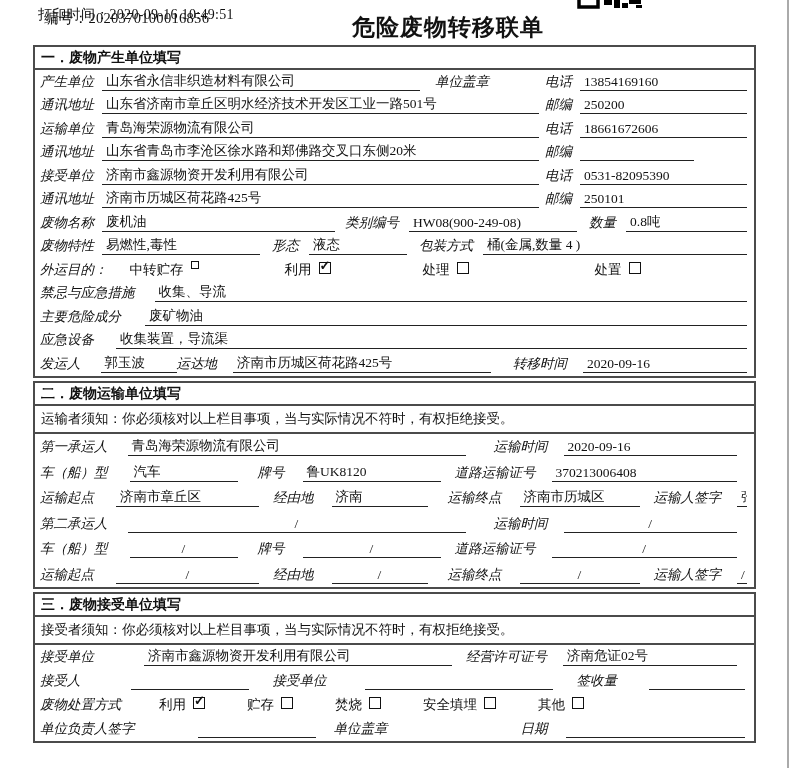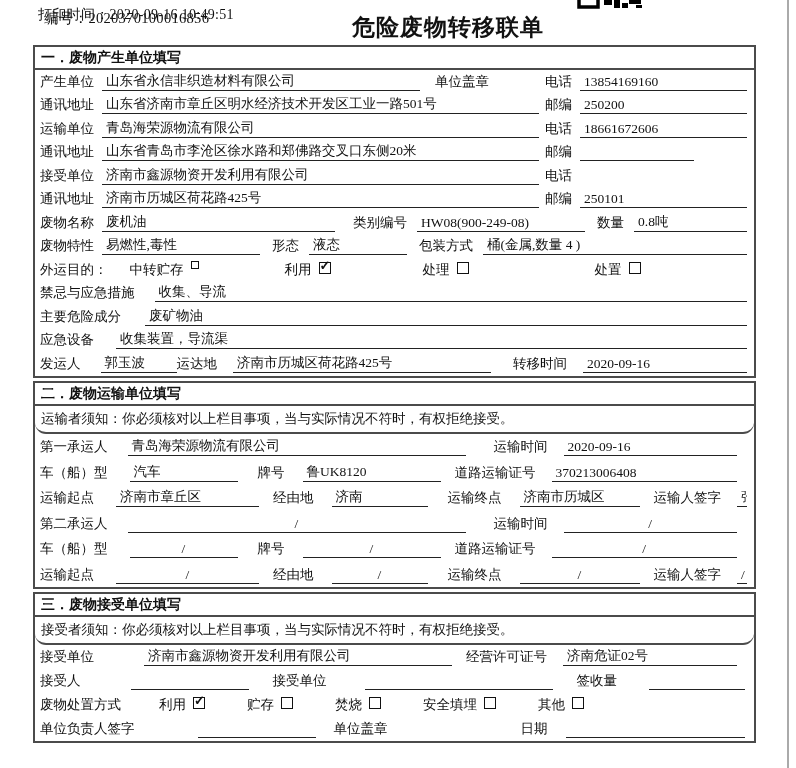--- a/index.html
+++ b/index.html
@@ -8,25 +8,25 @@
   .hdr-serial{position:absolute;left:44px;top:9px;font-size:14.5px;letter-spacing:.3px;}
   .hdr-title{position:absolute;left:352px;top:12px;font-size:23px;font-weight:bold;letter-spacing:1px;}
   .qr-frag{position:absolute;left:577px;top:0;}
   .right-edge{position:absolute;left:787px;top:0;width:2px;height:768px;background:#aaa;}
   .doc{position:absolute;left:33px;top:45px;width:723px;}
   .sec{border:2px solid #4b4b4b;background:#fff;}
   .sec + .sec{margin-top:3px;}
   .sec-h{box-sizing:border-box;height:23px;padding:2px 6px 0;font-size:14px;font-weight:bold;
          border-bottom:2px solid #4b4b4b;}
   .note{box-sizing:border-box;height:28px;display:flex;align-items:center;padding:0 6px;
-        font-size:13.5px;border-bottom:2px solid #4b4b4b;border-radius:11px;}
+        font-size:13.5px;border-bottom:2px solid #4b4b4b;}
   .row{box-sizing:border-box;display:flex;align-items:flex-end;padding:0 5px 3px;font-size:13.5px;}
   .s1 .row{height:23.5px;} .s2 .row{height:25.5px;} .s3 .row{height:24px;}
   .left{width:505px;display:flex;align-items:flex-end;flex:none;}
-  .lbl{flex:none;white-space:nowrap;padding-right:8px;}
+  .lbl{flex:none;white-space:nowrap;padding-right:8px;font-style:italic;}
   .val{border-bottom:1px solid #222;padding:0 4px;white-space:nowrap;overflow:hidden;min-height:15px;}
   .grow{flex:1;}
   .ctr{text-align:center;}
   .cbox{display:inline-block;box-sizing:border-box;width:12px;height:12px;border:1.4px solid #111;
         margin-left:7px;position:relative;top:1px;flex:none;}
   .cbox.sm{width:8px;height:8px;border-width:1px;top:0;}
   .cbox.checked::after{content:"\2713";position:absolute;left:0px;top:-5px;font-size:13px;font-weight:bold;}
   .opt{display:flex;align-items:flex-start;}
   .footer{margin:6px 0 0 38px;font-size:14px;letter-spacing:.3px;}
 </style>
@@ -88,35 +88,36 @@
       <span class="lbl">邮编</span>
       <span class="val grow" style="margin-right:55px"></span>
     </div>
 
     <div class="row">
       <div class="left">
         <span class="lbl">接受单位</span>
         <span class="val grow" style="margin-right:6px">济南市鑫源物资开发利用有限公司</span>
       </div>
       <span class="lbl">电话</span>
+      <span class="val grow" style="margin-right:2px">0531-82095390</span>
     </div>
 
     <div class="row">
       <div class="left">
         <span class="lbl">通讯地址</span>
         <span class="val grow" style="margin-right:6px">济南市历城区荷花路425号</span>
       </div>
       <span class="lbl">邮编</span>
       <span class="val grow" style="margin-right:2px">250101</span>
     </div>
 
     <div class="row">
       <span class="lbl">废物名称</span>
       <span class="val" style="width:225px">废机油</span>
-      <span class="lbl" style="margin-left:18px">类别编号</span>
+      <span class="lbl" style="margin-left:10px">类别编号</span>
       <span class="val" style="width:160px;margin-left:2px">HW08(900-249-08)</span>
       <span class="lbl" style="margin-left:12px">数量</span>
       <span class="val grow" style="margin-left:2px;margin-right:2px">0.8吨</span>
     </div>
 
     <div class="row">
       <span class="lbl">废物特性</span>
       <span class="val" style="width:150px">易燃性,毒性</span>
       <span class="lbl" style="margin-left:12px">形态</span>
       <span class="val" style="width:90px;margin-left:2px">液态</span>

